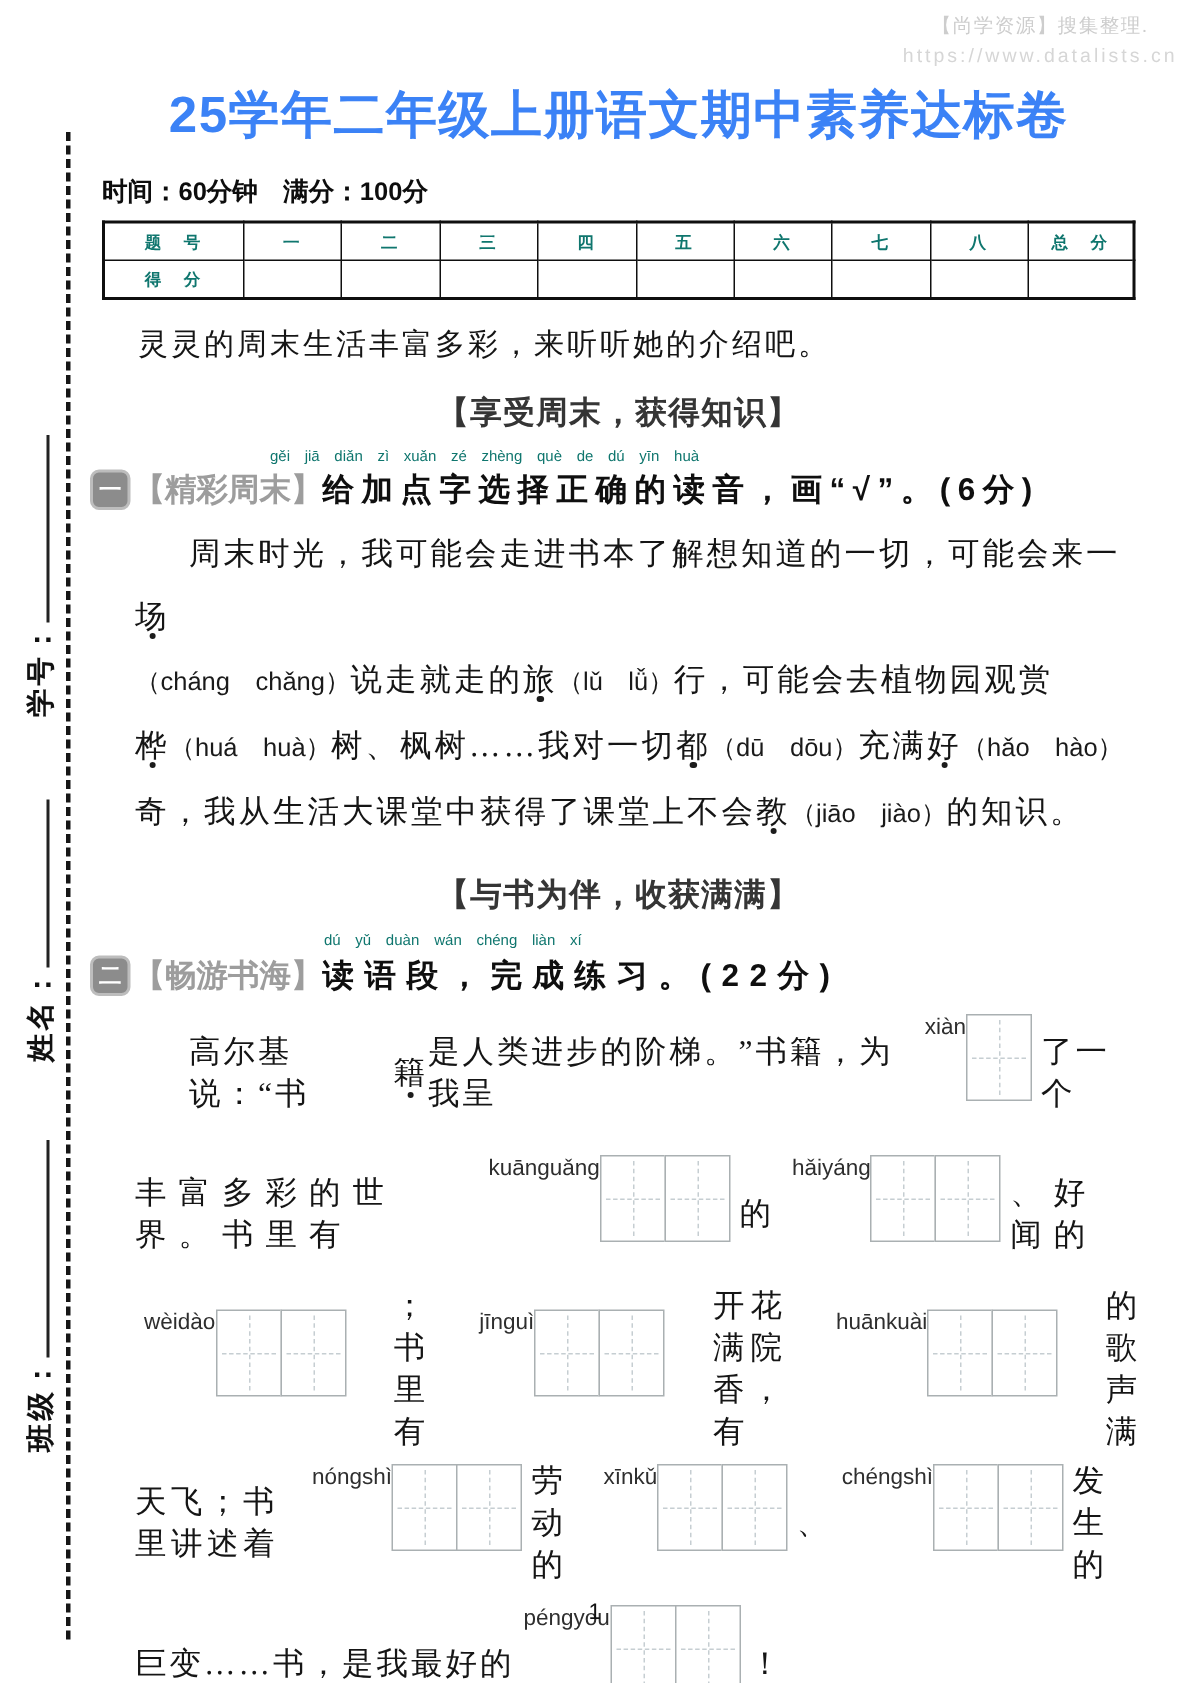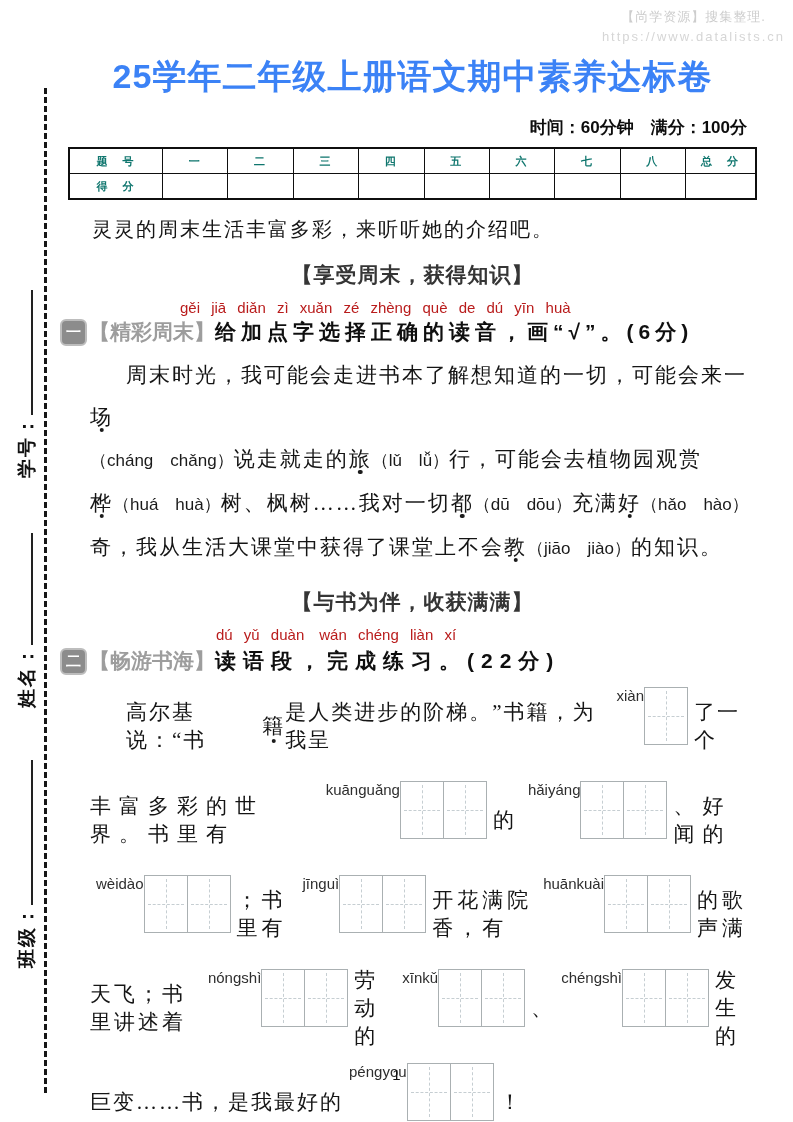--- a/index.html
+++ b/index.html
@@ -12,32 +12,32 @@
   .side-divider{position:absolute;left:44px;top:88px;height:1005px;border-left:3px dashed #161616;}
   .side-item{position:absolute;left:14px;white-space:nowrap;transform-origin:0 0;transform:rotate(-90deg);
     font-weight:bold;font-size:19px;letter-spacing:2px;color:#111;}
   .blank-line{display:inline-block;height:13px;border-bottom:2.5px solid #222;vertical-align:baseline;}
   #side-xuehao{top:478px;} #side-xuehao .blank-line{width:125px;}
   #side-xingming{top:708px;} #side-xingming .blank-line{width:112px;}
   #side-banji{top:968px;} #side-banji .blank-line{width:145px;}
   .main{position:absolute;left:68px;top:0;width:689px;}
   .title{margin-top:54px;text-align:center;font-family:"Liberation Sans","DejaVu Sans",sans-serif;
     font-weight:900;font-size:34px;color:#3b82f6;letter-spacing:1px;}
-  .time-line{margin-top:16px;text-align:right;padding-right:10px;
+  .time-line{margin-top:16px;text-align:left;padding-right:10px;
     font-family:"Liberation Sans","DejaVu Sans",sans-serif;font-weight:bold;font-size:17px;color:#0d0d0d;}
   table.score-table{width:100%;border-collapse:collapse;margin-top:8px;border:2.5px solid #0f0f0f;}
   table.score-table th,table.score-table td{border:1.5px solid #0f0f0f;height:24px;padding:0;
     font-family:"Liberation Sans","DejaVu Sans",sans-serif;font-weight:bold;font-size:11px;
     text-align:center;color:#0f766e;letter-spacing:2px;}
   table.score-table .first{width:92px;} table.score-table .last{width:69px;}
   .intro{margin-top:16px;padding-left:24px;font-size:20px;letter-spacing:2px;}
   .banner{margin-top:18px;text-align:center;font-family:"Liberation Sans","DejaVu Sans",sans-serif;
     font-weight:bold;font-size:21px;color:#353535;letter-spacing:1px;}
   .q-pinyin{margin-top:10px;font-family:"Liberation Sans","DejaVu Sans",sans-serif;
-    font-size:15px;color:#b91c1c;word-spacing:7px;}
+    font-size:10px;color:#0f766e;word-spacing:7px;}
   #q1-pinyin{margin-left:112px;} #q2-pinyin{margin-left:148px;}
   .stem-row{display:flex;align-items:center;margin-top:2px;margin-left:-8px;}
   .badge{flex:0 0 auto;width:23px;height:23px;border-radius:6px;background:#8c8c8c;border:2px solid #bdbdbd;
     color:#fff;font-family:"Liberation Sans","DejaVu Sans",sans-serif;font-weight:bold;font-size:15px;
     display:flex;align-items:center;justify-content:center;}
   .tag{font-family:"Liberation Sans","DejaVu Sans",sans-serif;font-weight:bold;font-size:21px;
     color:#9d9d9d;margin-left:2px;}
   .stem{font-family:"Liberation Sans","DejaVu Sans",sans-serif;font-weight:bold;font-size:21px;
     color:#0f0f0f;letter-spacing:5px;}
   .q2 .stem{letter-spacing:7px;}
@@ -46,21 +46,21 @@
   .pline.indent{text-indent:36px;}
   .py{font-family:"Liberation Sans","DejaVu Sans",sans-serif;font-size:17px;letter-spacing:0;color:#1a1a1a;}
   .dotted{position:relative;}
   .dotted::after{content:"";position:absolute;left:50%;bottom:-3px;width:4.5px;height:4.5px;
     border-radius:50%;background:#1c1c1c;transform:translateX(-50%);}
   .q2-passage{margin-top:4px;padding-left:22px;font-size:21px;}
   .q2row{display:flex;align-items:center;min-height:94px;}
   .q2row.indent{padding-left:36px;}
   .q2row:nth-child(1){letter-spacing:2px;}
   .q2row:nth-child(2){letter-spacing:8px;}
-  .q2row:nth-child(3){letter-spacing:4px;}
+  .q2row:nth-child(3){letter-spacing:4px;gap:26px;}
   .q2row:nth-child(4){letter-spacing:3px;}
   .q2row:nth-child(5){letter-spacing:2px;}
   .tzg{display:inline-flex;flex-direction:row;margin:0 6px;margin-bottom:20px;flex:0 0 auto;letter-spacing:0;}
   .tzg-py{display:flex;height:20px;font-family:"Liberation Sans","DejaVu Sans",sans-serif;
     font-size:15px;color:#2e2e2e;}
   .tzg-py span{flex:1;text-align:center;}
   .tzg-boxes{display:flex;}
   .tzg-box{width:44px;height:58px;border:1px solid #aab0b2;position:relative;background:#fff;box-sizing:border-box;}
   .tzg-box + .tzg-box{margin-left:-1px;}
   .tzg-box::before{content:"";position:absolute;left:50%;top:3px;bottom:3px;border-left:1px dashed #c6ced2;}

